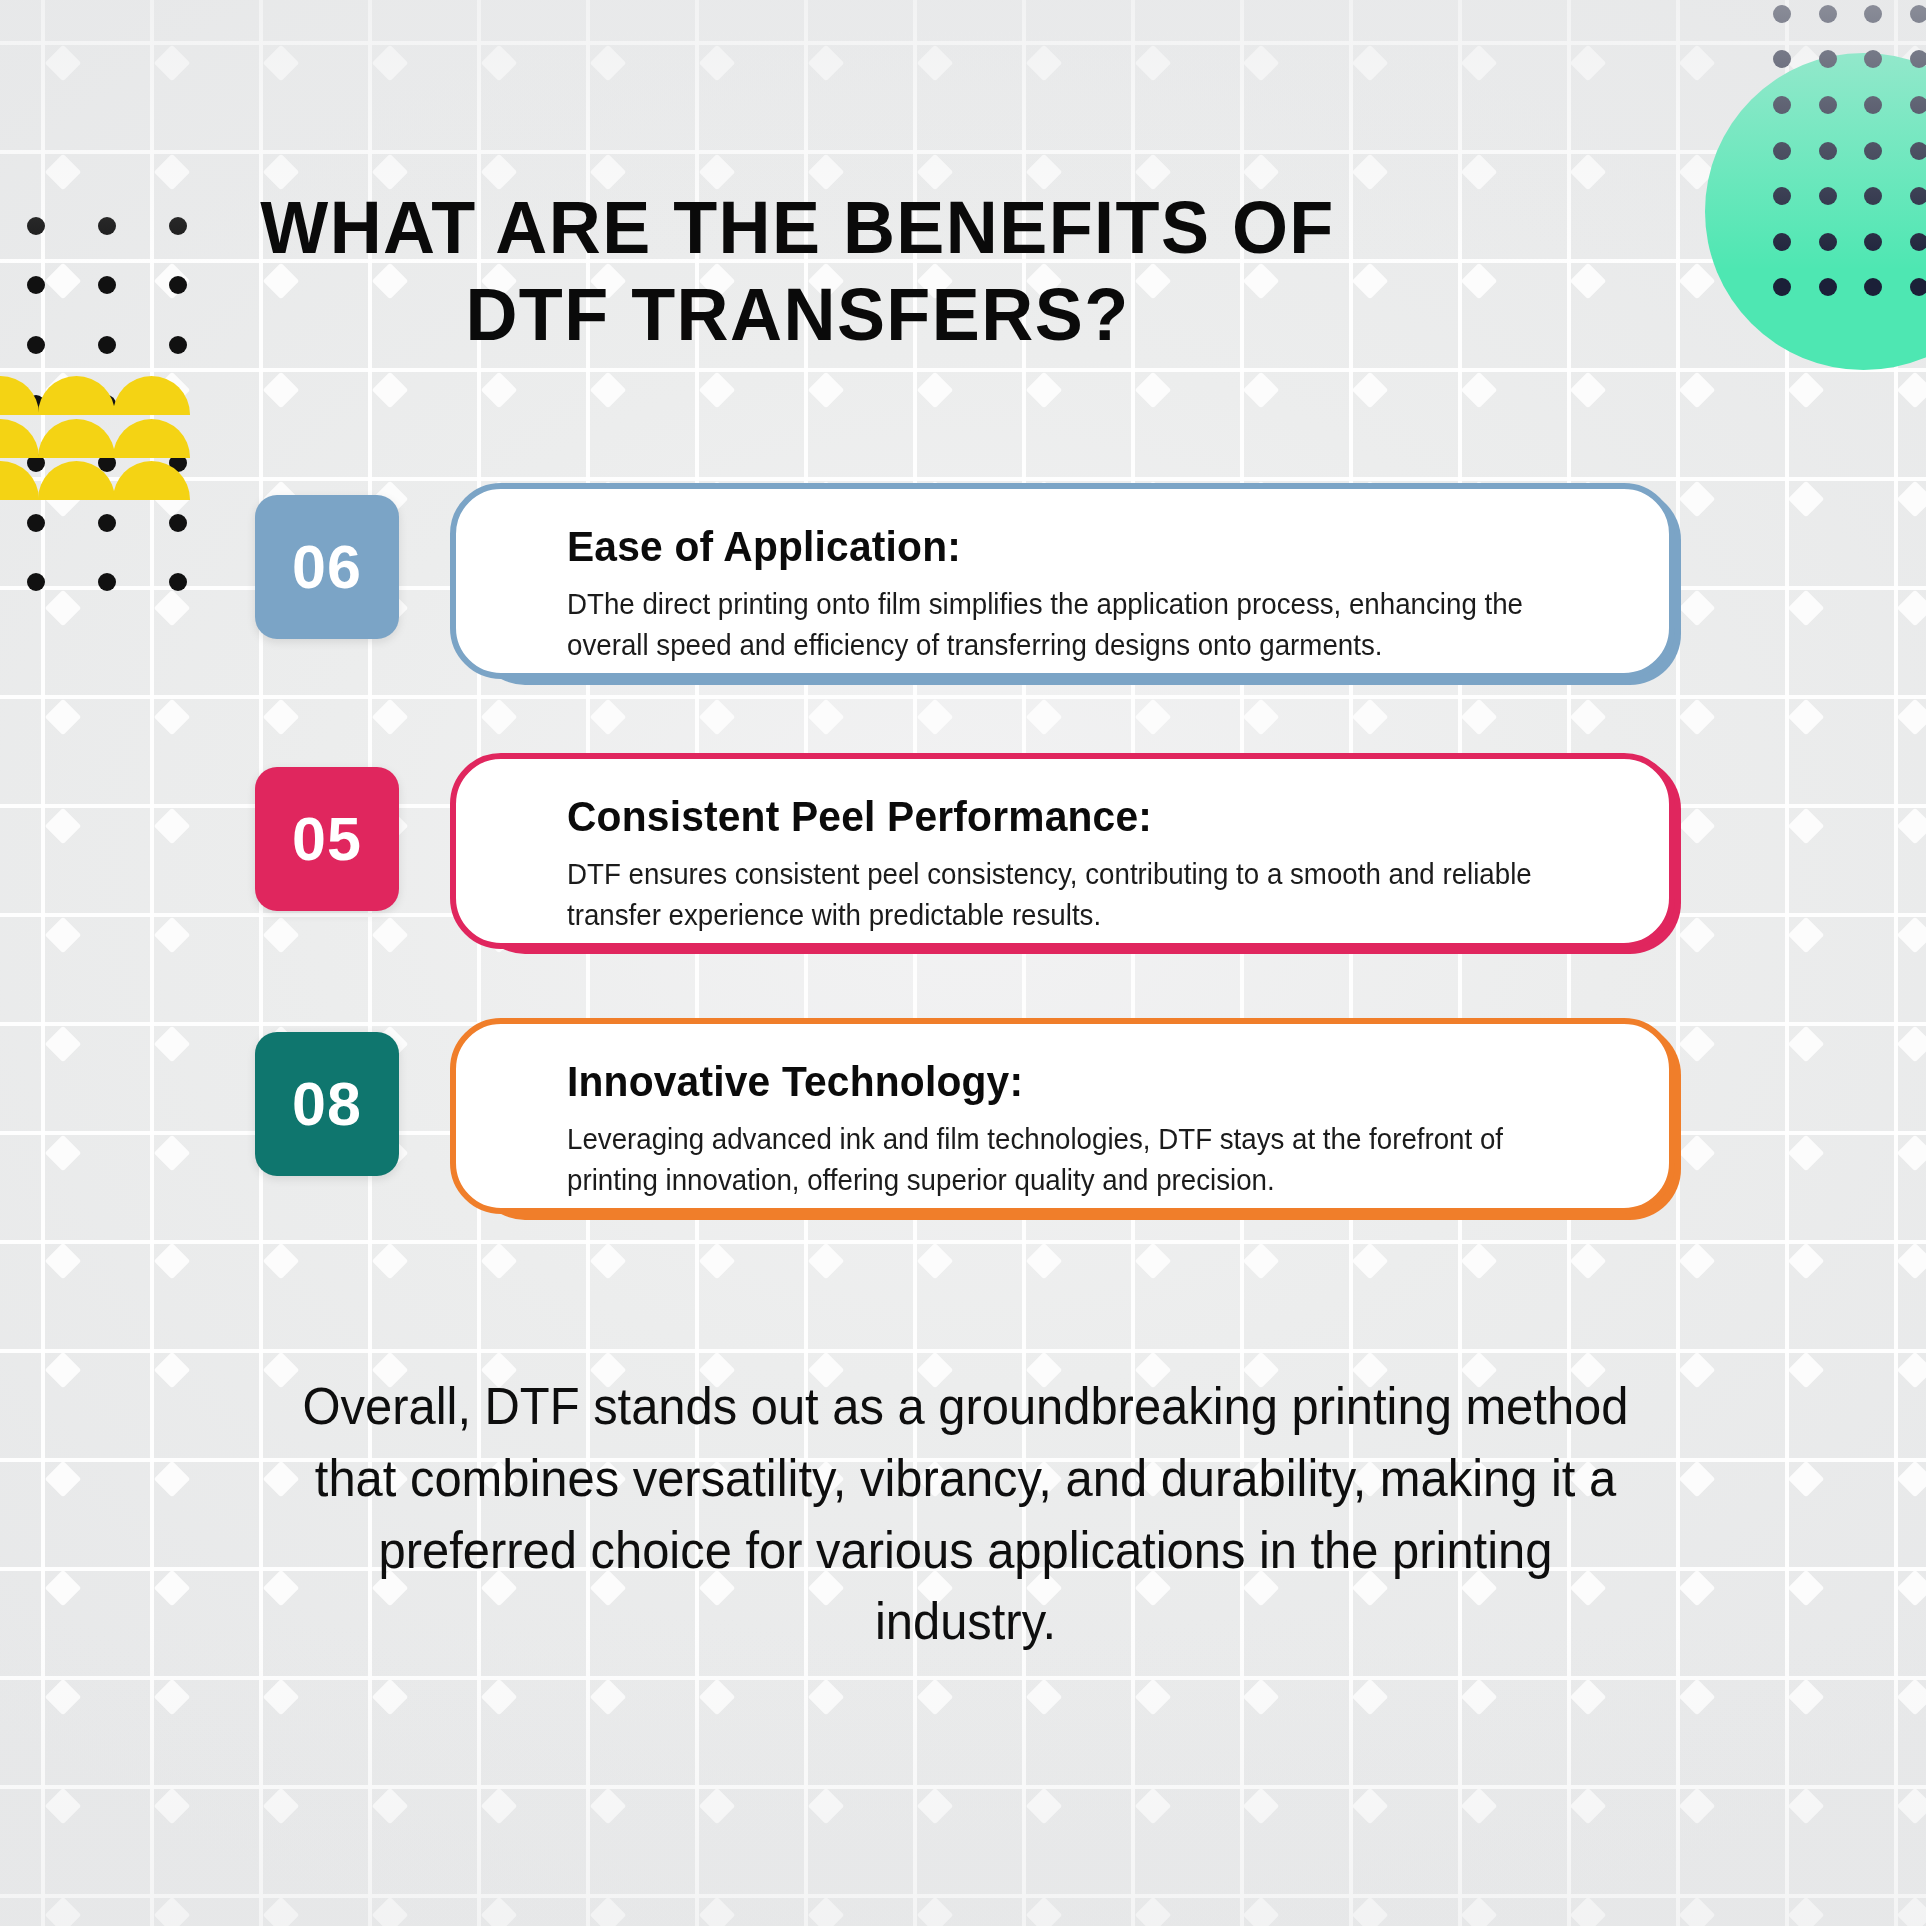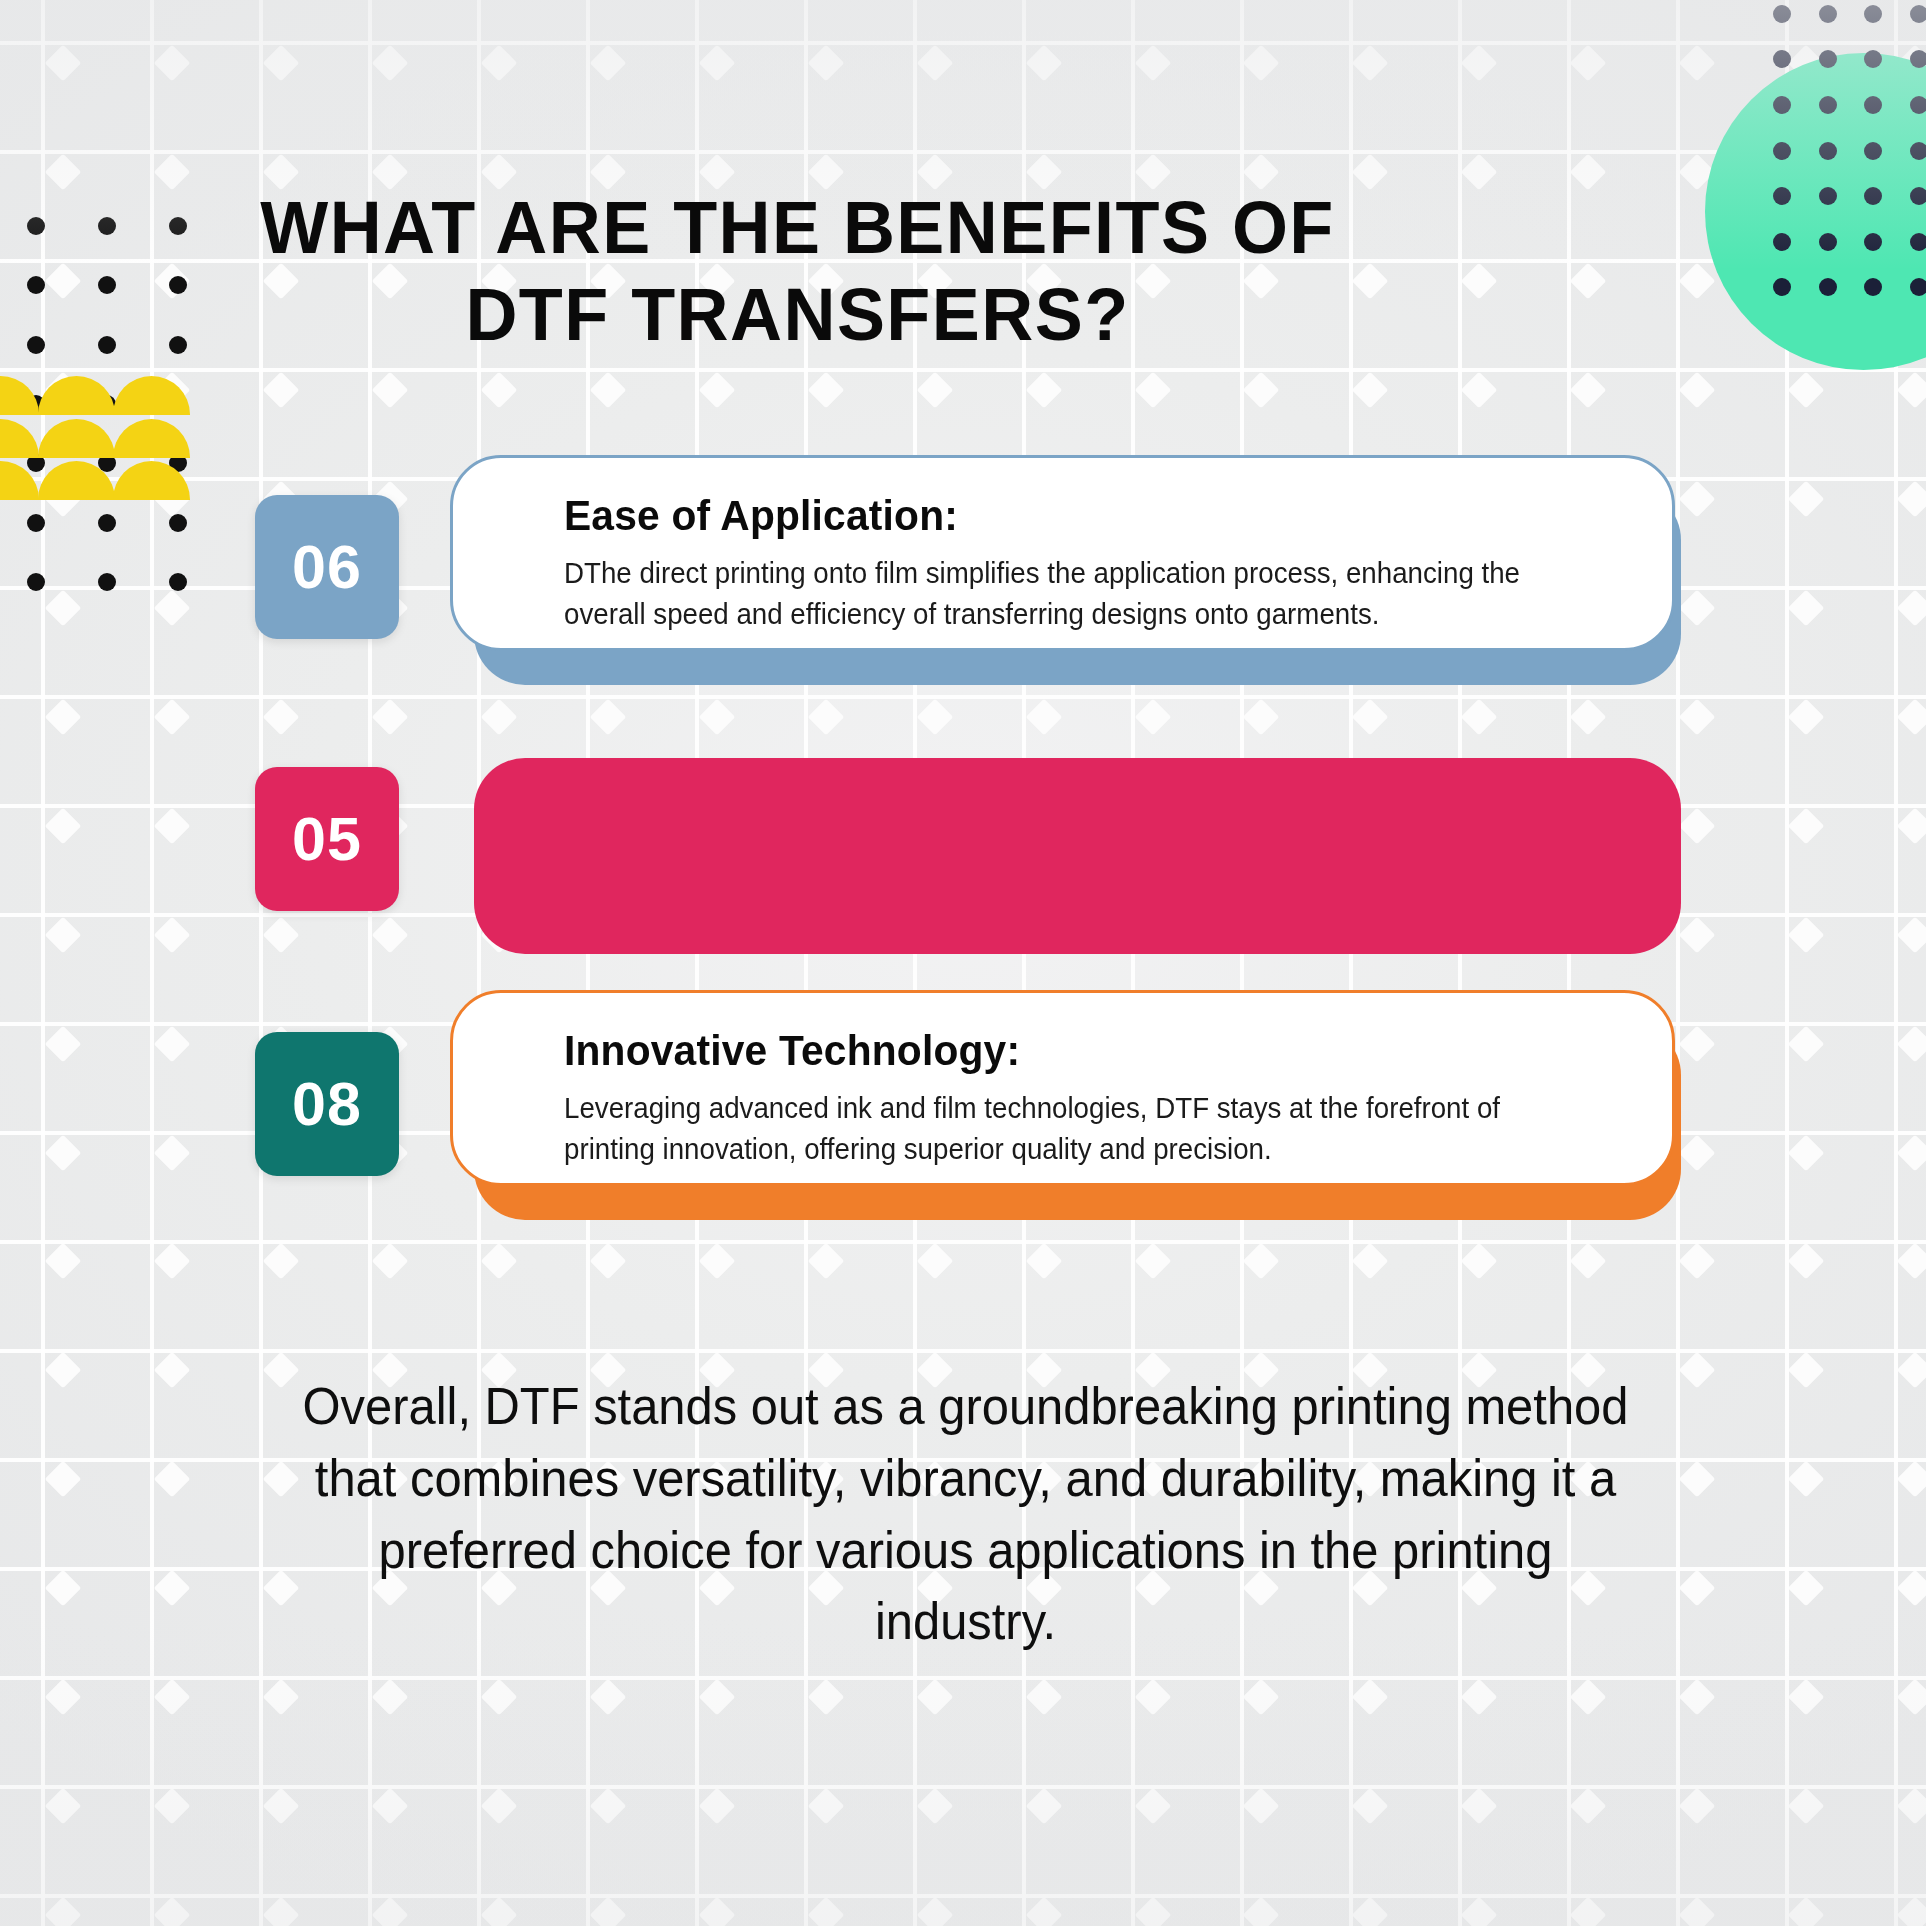--- a/index.html
+++ b/index.html
@@ -95,23 +95,24 @@
     font-weight: 700;
     font-size: 61px;
     letter-spacing: 1px;
     box-shadow: 0 3px 10px rgba(0,0,0,0.10);
     z-index: 3;
   }
   .card {
     position: absolute;
     border-radius: 51px;
     background: #ffffff;
-    border: 3px solid #737373;
+    border: 6px solid #737373;
     box-sizing: border-box;
     z-index: 2;
+    margin-top: 28px;
   }
   .card-shadow {
     position: absolute;
     border-radius: 51px;
     z-index: 1;
   }
   .card-inner {
     position: absolute;
     left: 111px;
     right: 53px;
@@ -565,20 +566,26 @@
       <div class="card" style="left: 450px; top: 455px; width: 1225px; height: 196px; border-color: rgb(123, 164, 198);">
         <div class="card-inner">
           <div class="card-title">Ease of Application:</div>
           <div class="card-body">DThe direct printing onto film simplifies the application process, enhancing the overall speed and efficiency of transferring designs onto garments.</div>
         </div>
       </div>
       <div class="badge" style="left: 255px; top: 495px; background: rgb(123, 164, 198);">
         <span>06</span>
       </div>
       <div class="card-shadow" style="left: 474px; top: 758px; width: 1207px; height: 196px; background: rgb(224, 38, 94);"></div>
+      <div class="card" style="left: 450px; top: 725px; width: 1225px; height: 196px; border-color: rgb(224, 38, 94);">
+        <div class="card-inner">
+          <div class="card-title">Consistent Peel Performance:</div>
+          <div class="card-body">DTF ensures consistent peel consistency, contributing to a smooth and reliable transfer experience with predictable results.</div>
+        </div>
+      </div>
       <div class="badge" style="left: 255px; top: 767px; background: rgb(224, 38, 94);">
         <span>05</span>
       </div>
       <div class="card-shadow" style="left: 474px; top: 1024px; width: 1207px; height: 196px; background: rgb(240, 126, 42);"></div>
       <div class="card" style="left: 450px; top: 990px; width: 1225px; height: 196px; border-color: rgb(240, 126, 42);">
         <div class="card-inner">
           <div class="card-title">Innovative Technology:</div>
           <div class="card-body">Leveraging advanced ink and film technologies, DTF stays at the forefront of printing innovation, offering superior quality and precision.</div>
         </div>
       </div>

